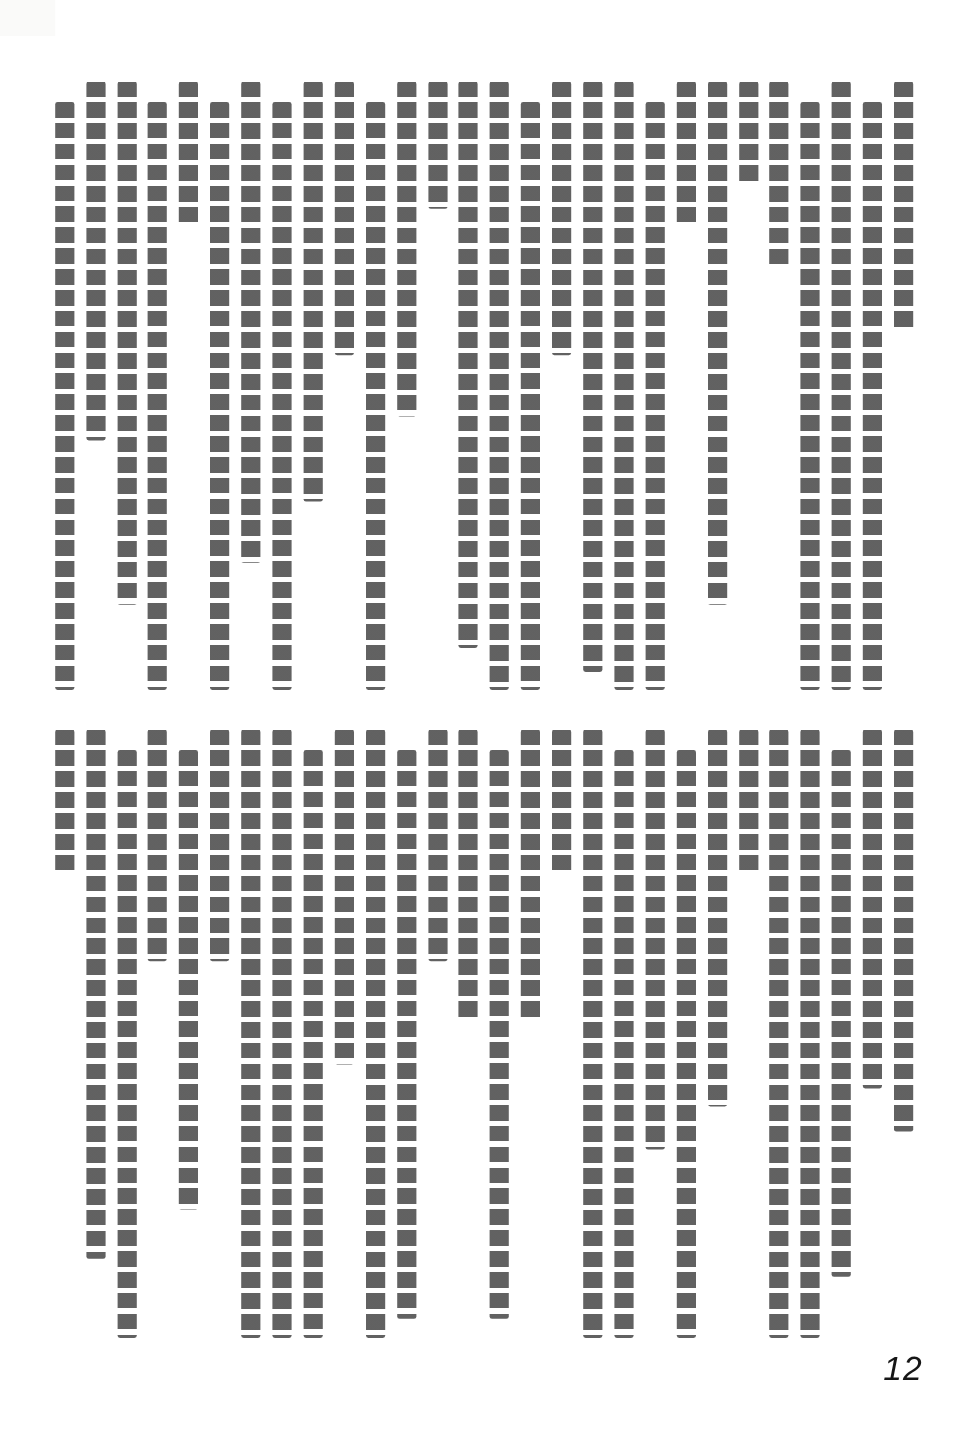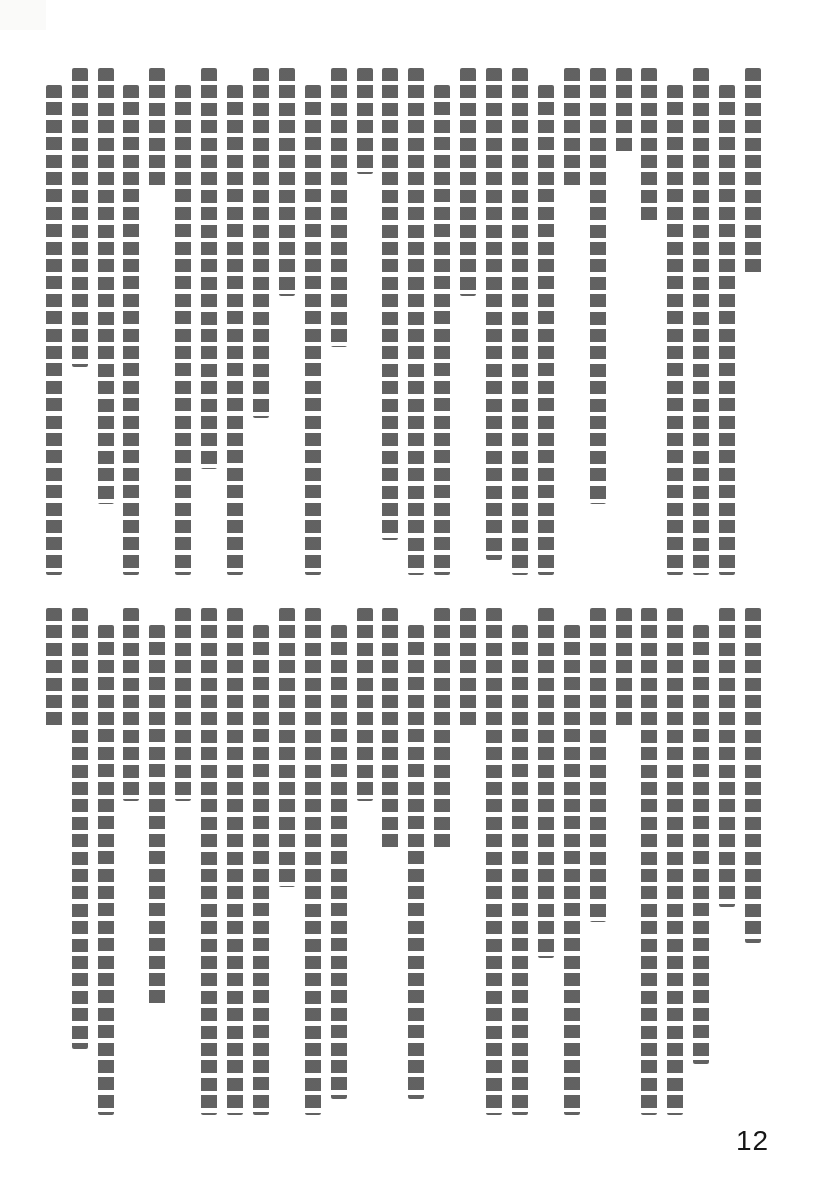--- a/index.html
+++ b/index.html
@@ -50,20 +50,21 @@
   }
   .page-number {
     position: absolute;
     left: 736px;
     top: 1127px;
     font-size: 28px;
     line-height: 1;
     letter-spacing: 1px;
     color: #161616;
     font-family: "Liberation Sans", sans-serif;
+    font-style: italic;
   }
 </style>
 </head>
 <body>
 
 <div class="page">
   <div class="corner-artifact"></div>
   <div class="text-block">
       <div class="text-column" style="left: 745px; top: 68px; height: 208px;"></div>
       <div class="text-column" style="left: 719.1px; top: 85.4px; height: 490px;"></div>

